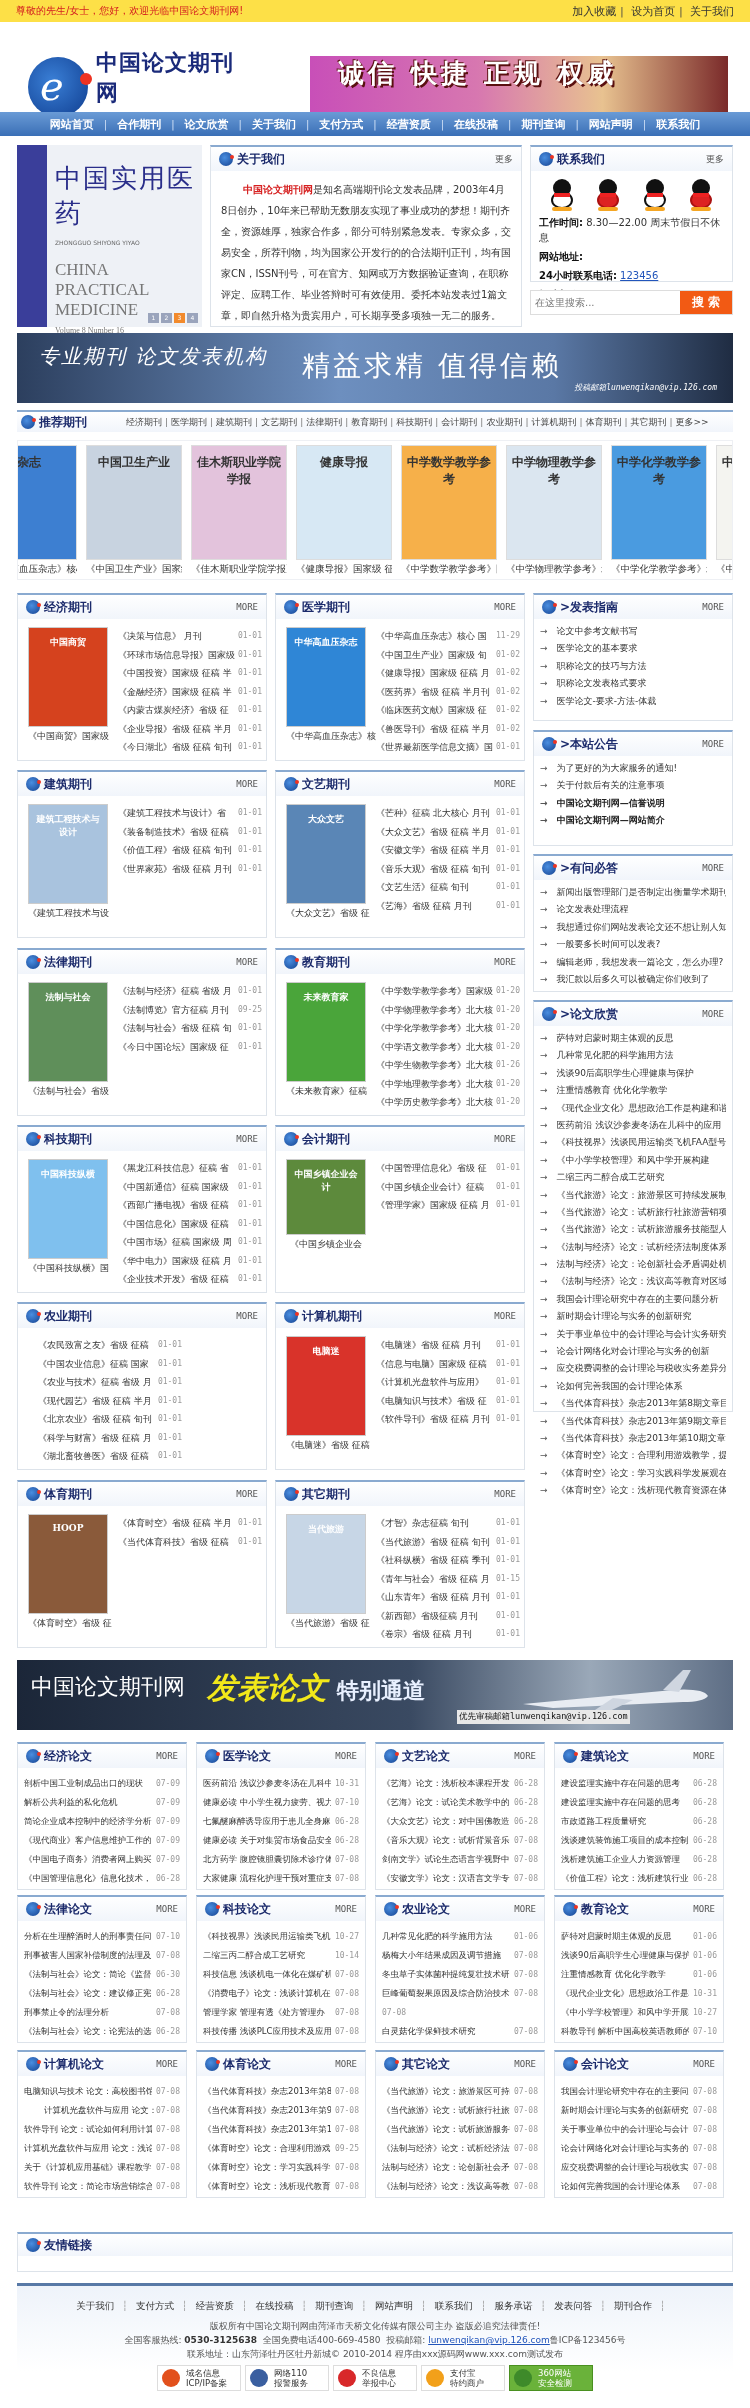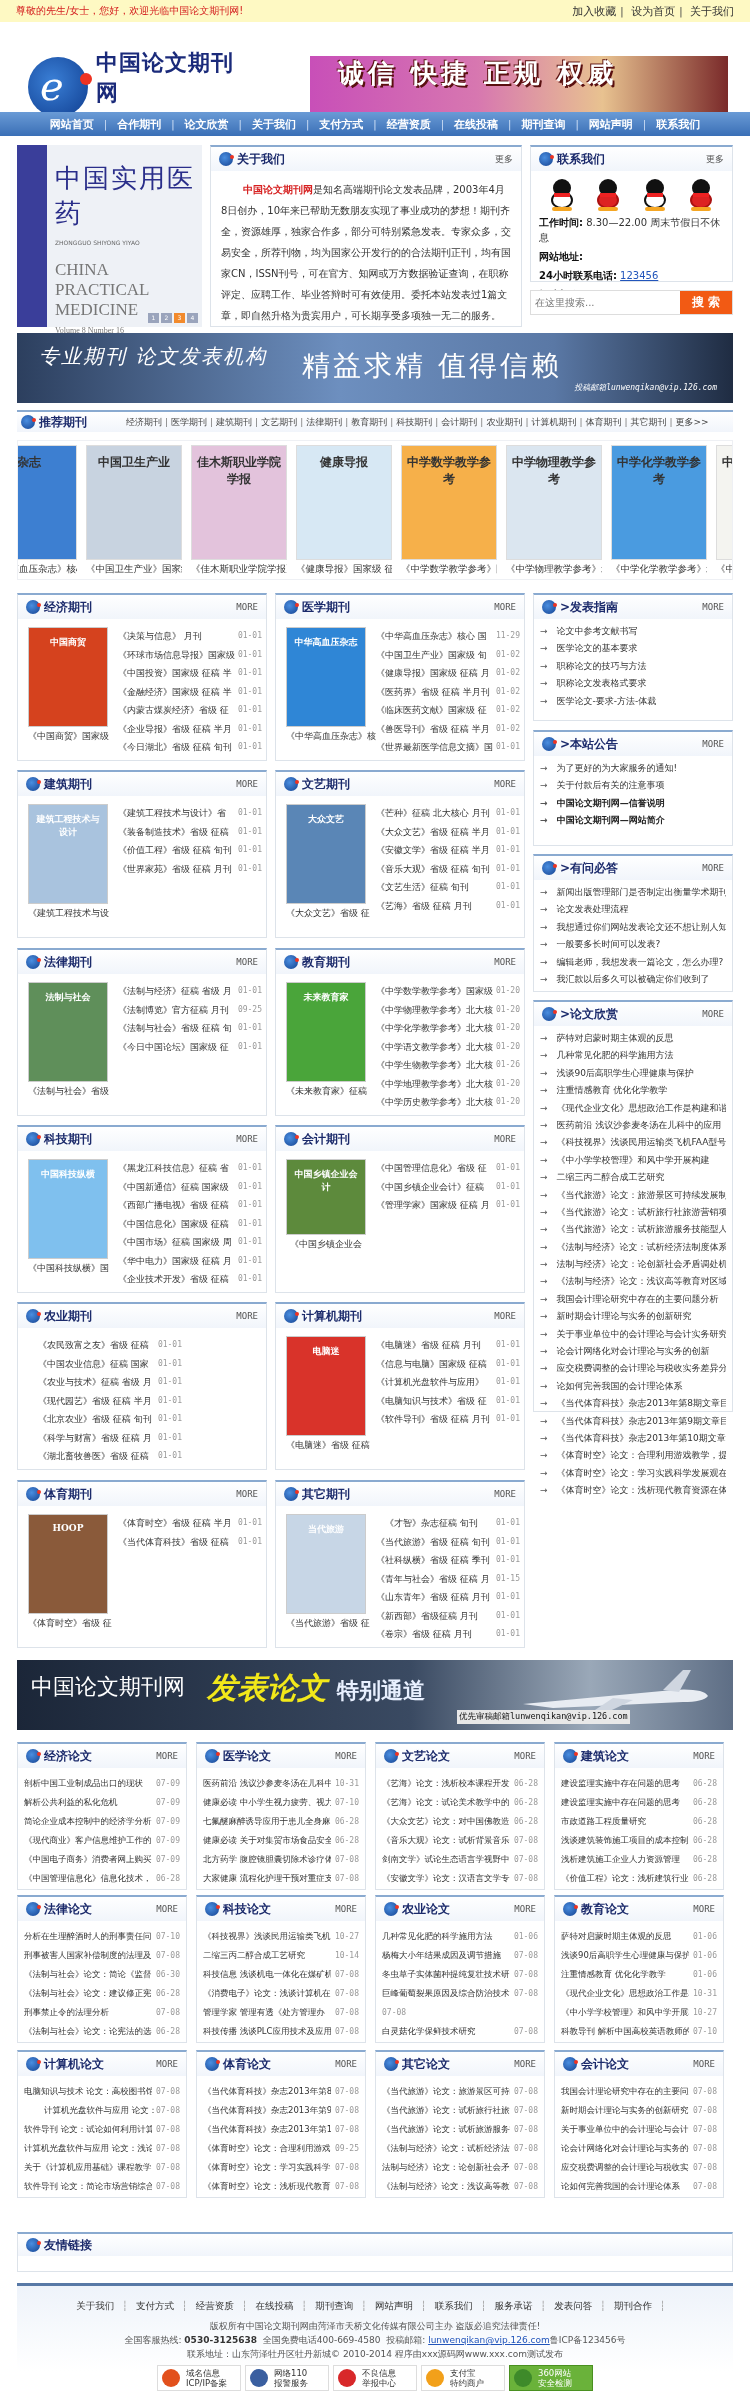--- a/index.html
+++ b/index.html
@@ -1,18 +1,18 @@
 <!DOCTYPE html>
 <html><head>
 <meta charset="utf-8">
 <style>
 *{box-sizing:border-box;margin:0;padding:0}
 body{width:750px;height:2408px;background:#fff;font-family:"DejaVu Sans","Liberation Sans",sans-serif;font-size:11px;color:#333;overflow:hidden;position:relative}
 a{color:inherit;text-decoration:none}
-.topbar{height:22px;background:#fef9c3;display:flex;justify-content:space-between;align-items:center;padding:0 16px}
+.topbar{height:22px;background:#fde047;display:flex;justify-content:space-between;align-items:center;padding:0 16px}
 .topbar .welcome{color:#d42020;font-size:10px}
 .topbar .links span{font-size:10px;color:#444}
 .topbar .sep{color:#aaa;margin:0 4px}
 .header{height:90px;position:relative;background:#fff}
 .logo{position:absolute;left:28px;top:33px;width:220px;height:64px;display:flex;align-items:center}
 .logo-mark{width:60px;height:60px;border-radius:50%;background:radial-gradient(circle at 40% 40%,#3a7fd6,#0f3d8f);position:relative;flex:none}
 .logo-mark:after{content:"";position:absolute;right:-4px;top:16px;width:12px;height:12px;border-radius:50%;background:#e32}
 .logo-mark span{position:absolute;left:12px;top:6px;color:#fff;font-size:40px;font-style:italic;font-family:"DejaVu Serif",serif}
 .logo-text{margin-left:8px}
 .logo-title{font-size:22px;font-weight:bold;color:#1a2a7a;letter-spacing:1px}
@@ -768,21 +768,21 @@
         <a class="more">MORE</a>
       </div>
       <div class="body" style="padding: 8px 0px 0px 10px;">
         <div class="thumb" style="width: 80px;">
           <div class="img" style="width: 80px; height: 100px; background: rgb(199, 214, 230);">
             <div class="lbl" style="font-size: 9px; color: rgb(255, 255, 255);">当代旅游</div>
           </div>
           <div class="cap" style="font-size: 9px;">《当代旅游》省级 征</div>
         </div>
         <ul style="margin-left: 10px; width: 144px;">
-          <li style="height: 18.5px; line-height: 18.5px; font-size: 9px; margin-left: 9px;">
+          <li style="height: 18.5px; line-height: 18.5px; font-size: 9px;">
             <span class="t" style="width: 118px;">《才智》杂志征稿 旬刊</span>
             <span class="d" style="font-size: 8px;">01-01</span>
           </li>
           <li style="height: 18.5px; line-height: 18.5px; font-size: 9px;">
             <span class="t" style="width: 118px;">《当代旅游》省级 征稿 旬刊</span>
             <span class="d" style="font-size: 8px;">01-01</span>
           </li>
           <li style="height: 18.5px; line-height: 18.5px; font-size: 9px;">
             <span class="t" style="width: 118px;">《社科纵横》省级 征稿 季刊</span>
             <span class="d" style="font-size: 8px;">01-01</span>

